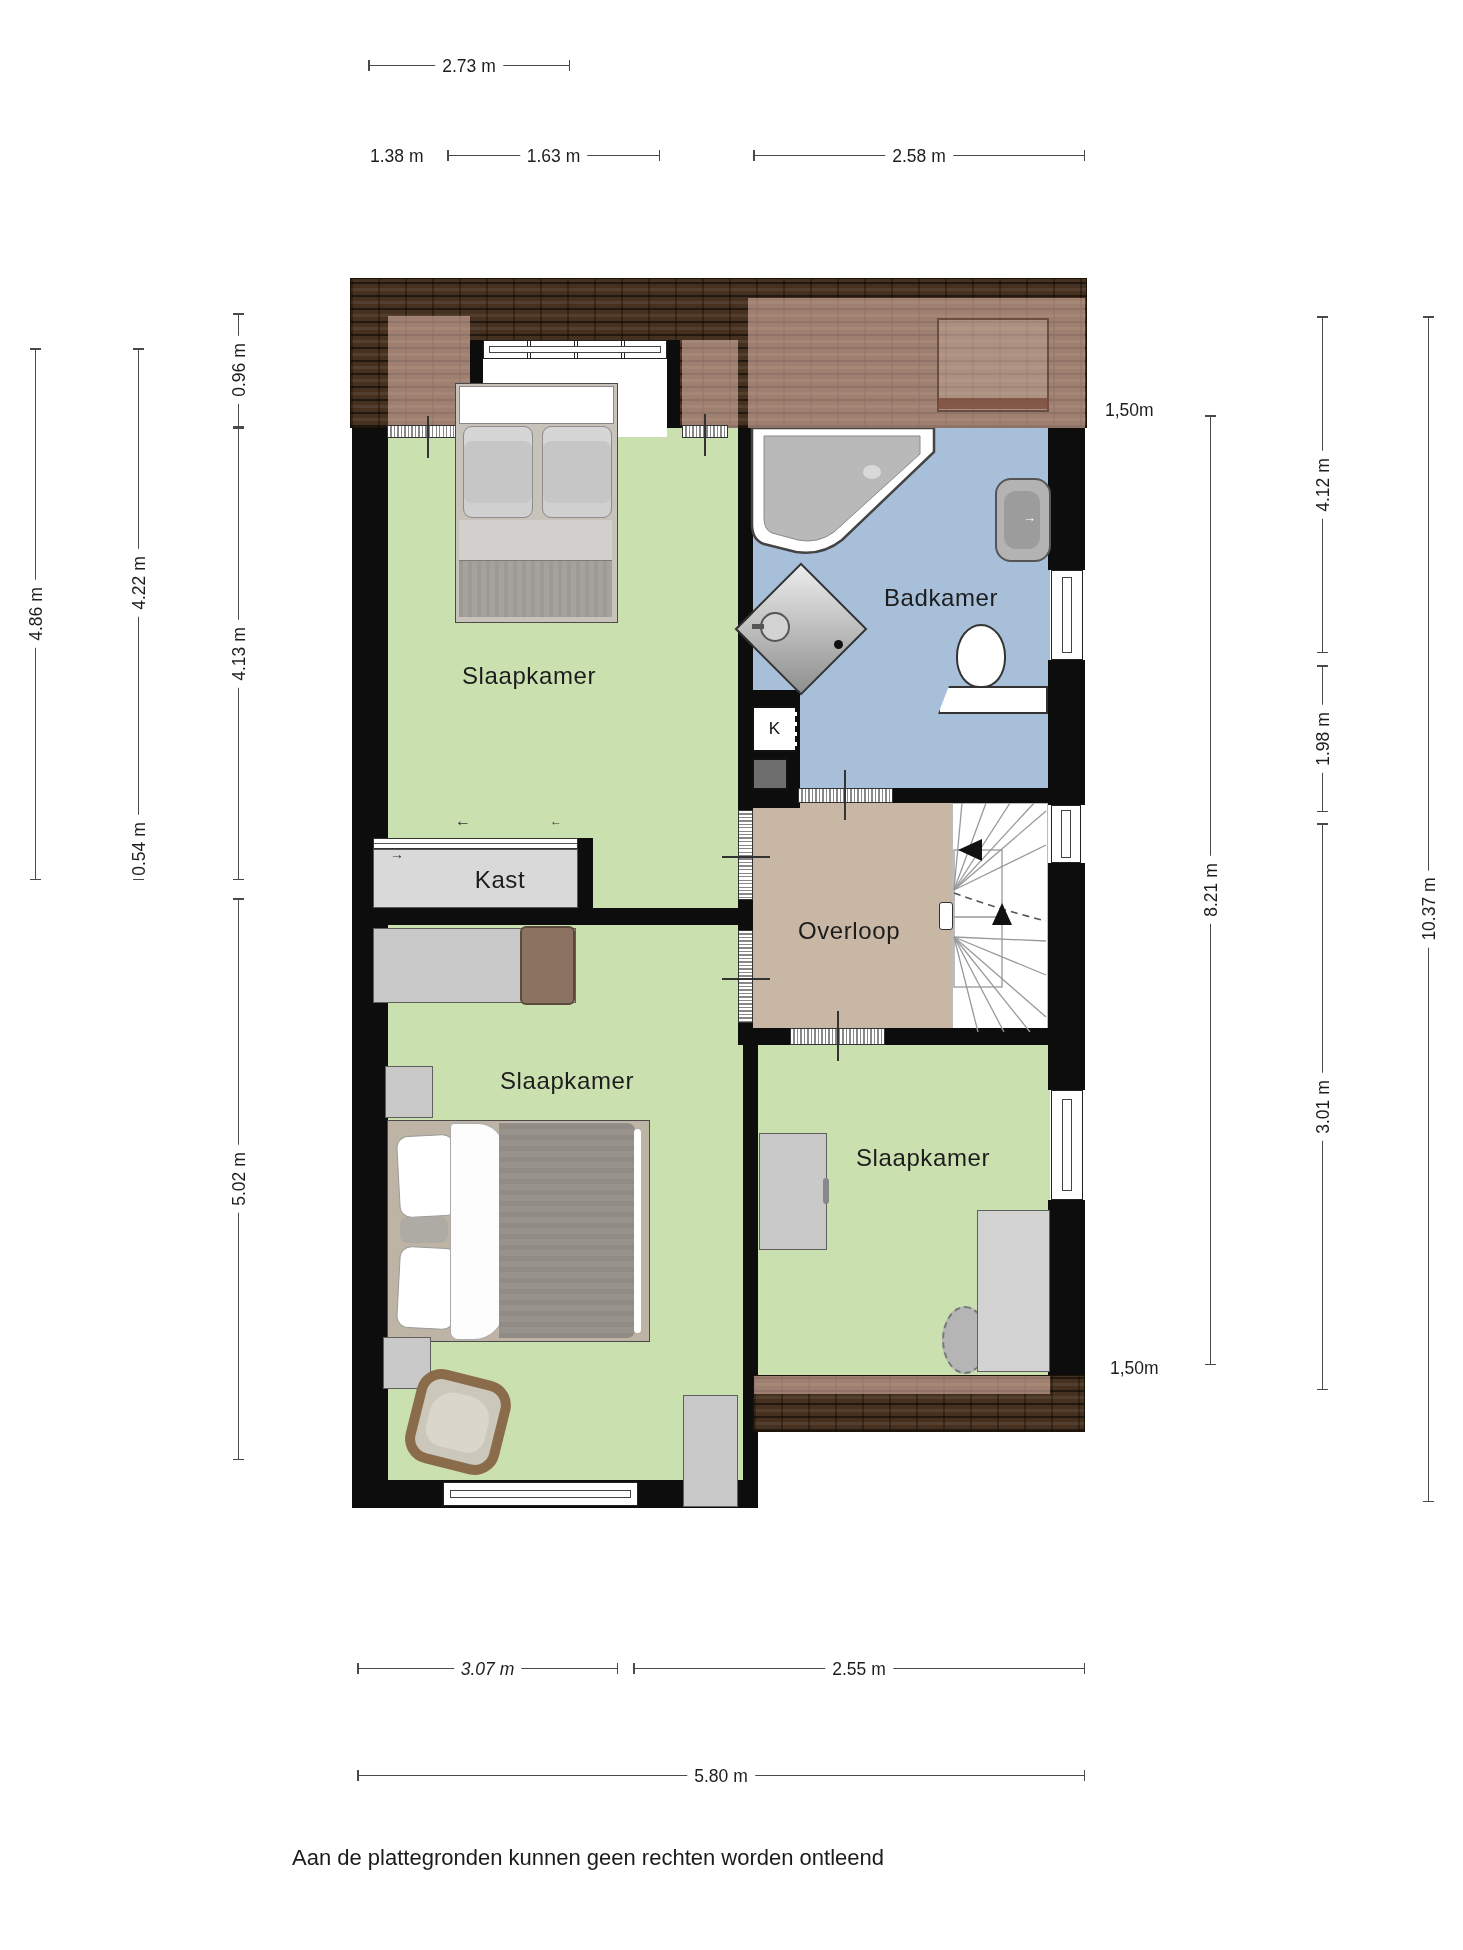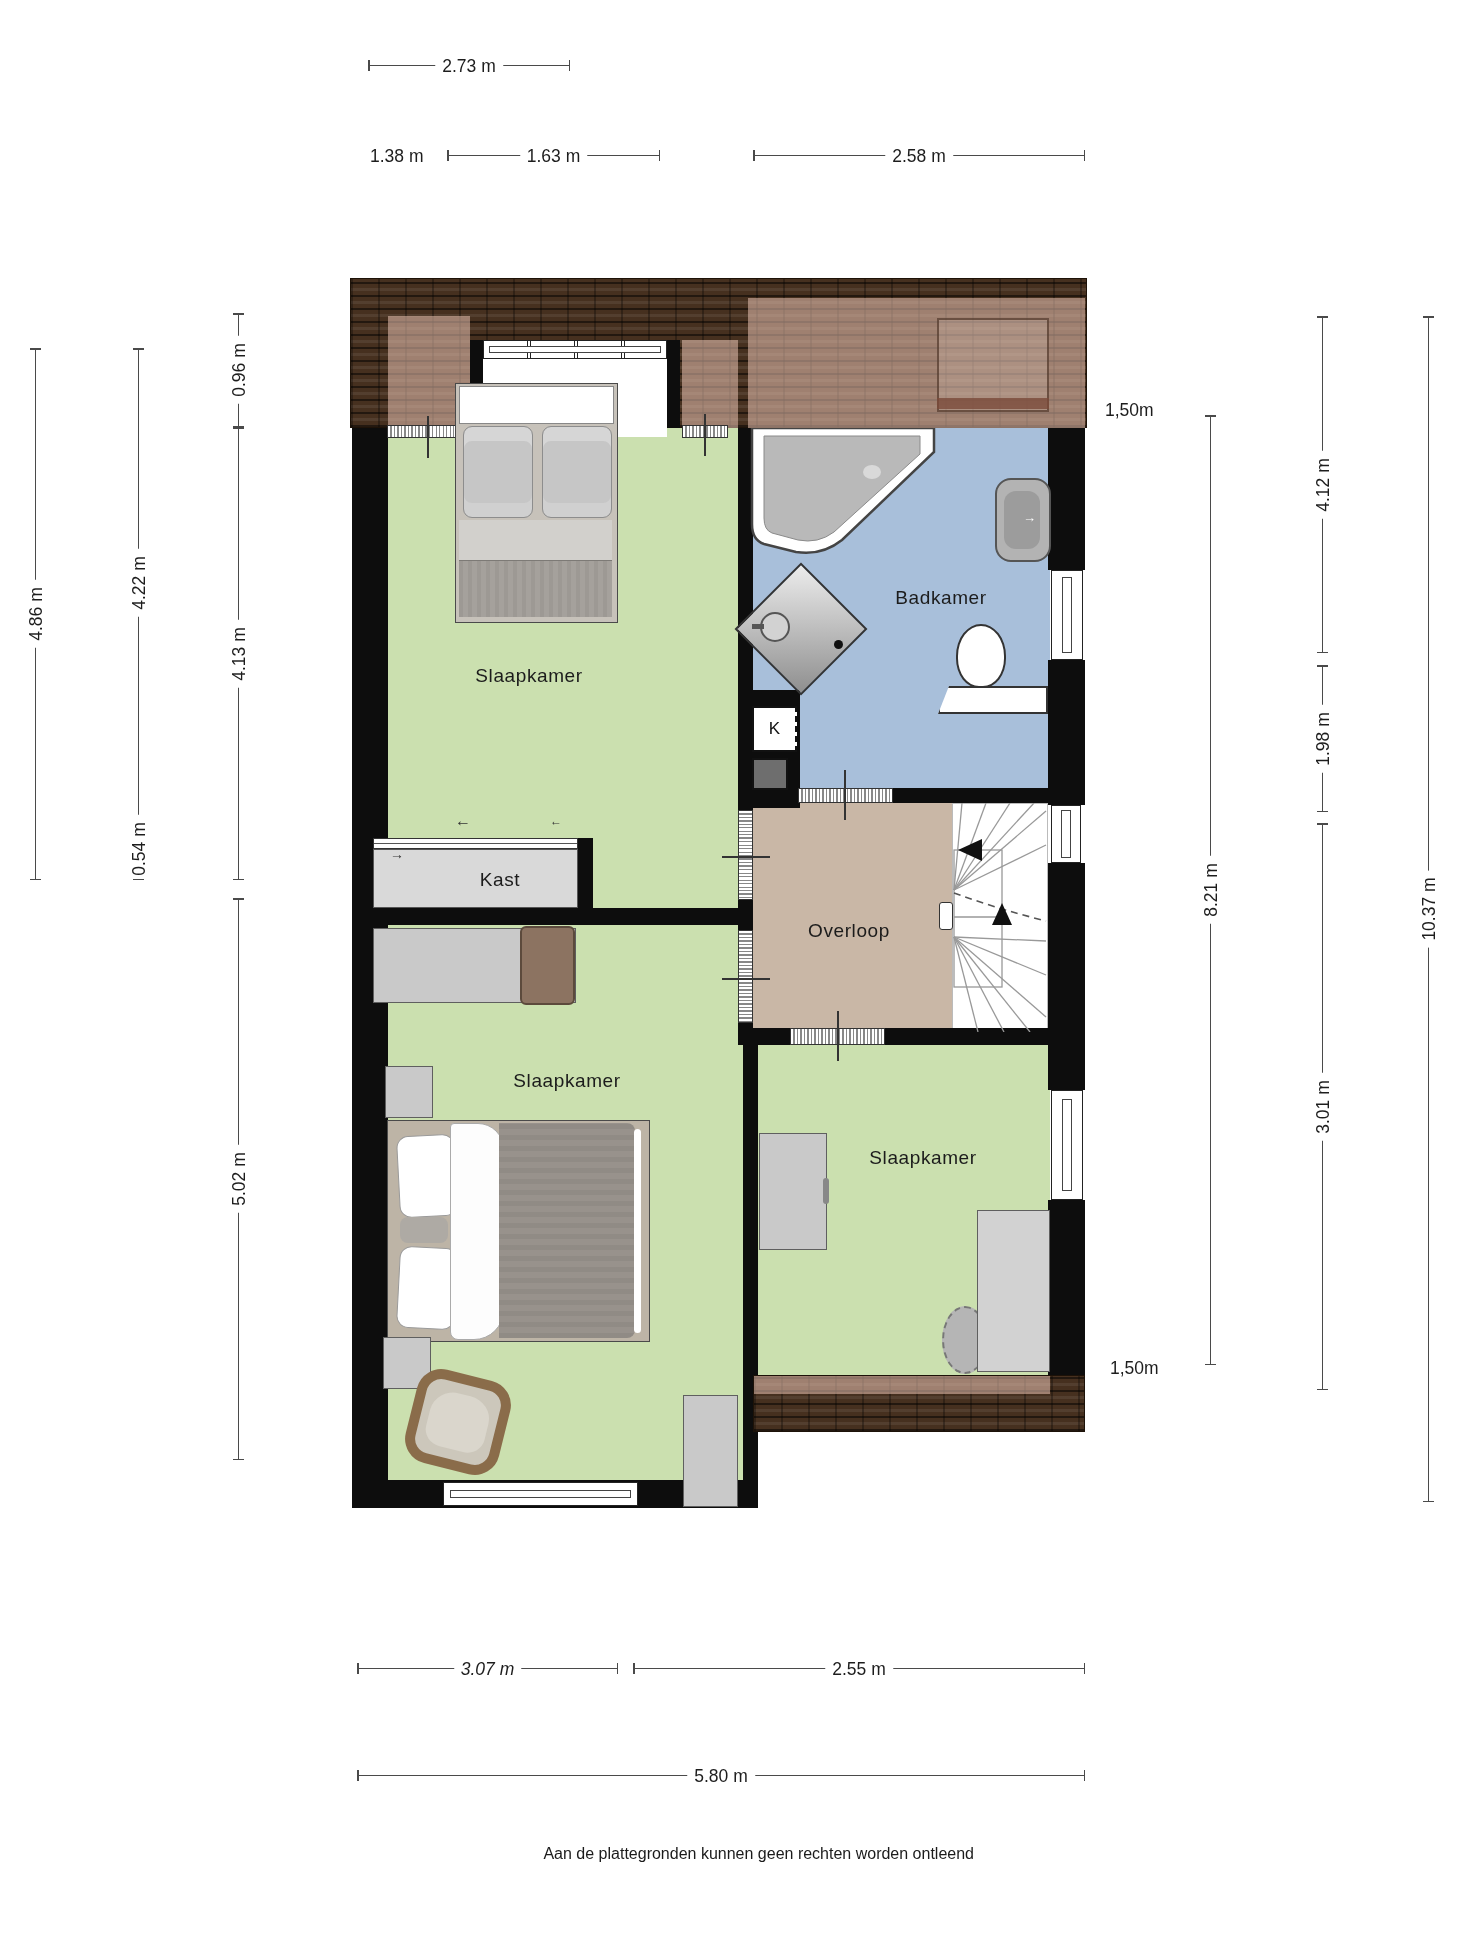--- a/index.html
+++ b/index.html
@@ -40,25 +40,25 @@
   .dim-h::before,.dim-h::after{content:"";position:absolute;width:1.5px;height:11px;top:-5px;background:var(--dim);}
   .dim-h::before{left:0;} .dim-h::after{right:0;}
   .dim-v{position:absolute;width:1.2px;background:var(--dim);}
   .dim-v::before,.dim-v::after{content:"";position:absolute;height:1.5px;width:11px;left:-5px;background:var(--dim);}
   .dim-v::before{top:0;} .dim-v::after{bottom:0;}
   .dim-label{position:absolute;left:50%;top:50%;transform:translate(-50%,-50%);
     background:#fff;padding:0 7px;font-size:17.5px;white-space:nowrap;color:#1d1d1d;}
   .dim-v .dim-label{transform:translate(-50%,-50%) rotate(-90deg);}
   .dim-text{position:absolute;font-size:17.5px;color:#1d1d1d;white-space:nowrap;}
   
-  .room-label{position:absolute;font-size:19px;letter-spacing:.6px;color:#1c1c1c;
+  .room-label{position:absolute;font-size:24px;letter-spacing:.6px;color:#1c1c1c;
     transform:translate(-50%,-50%);white-space:nowrap;}
   
   .furn{position:absolute;background:var(--furn);border:1.5px solid var(--furn-border);box-sizing:border-box;}
-  .footer{position:absolute;left:284px;width:690px;text-align:right;font-size:16px;color:#1b1b1b;}
+  .footer{position:absolute;left:292px;width:690px;text-align:left;font-size:22px;color:#1b1b1b;}
 </style>
 </head>
 <body>
 
 <div id="stage">
 
   <div class="floor-green" style="left:388px;top:428px;width:350px;height:497px;"></div>
   <div class="floor-blue" style="left:753px;top:428px;width:297px;height:362px;"></div>
   <div class="floor-tan" style="left:753px;top:803px;width:199px;height:229px;"></div>
   <div class="floor-white" style="left:952px;top:803px;width:96px;height:229px;border:1px solid #bbb;box-sizing:border-box;"></div>

